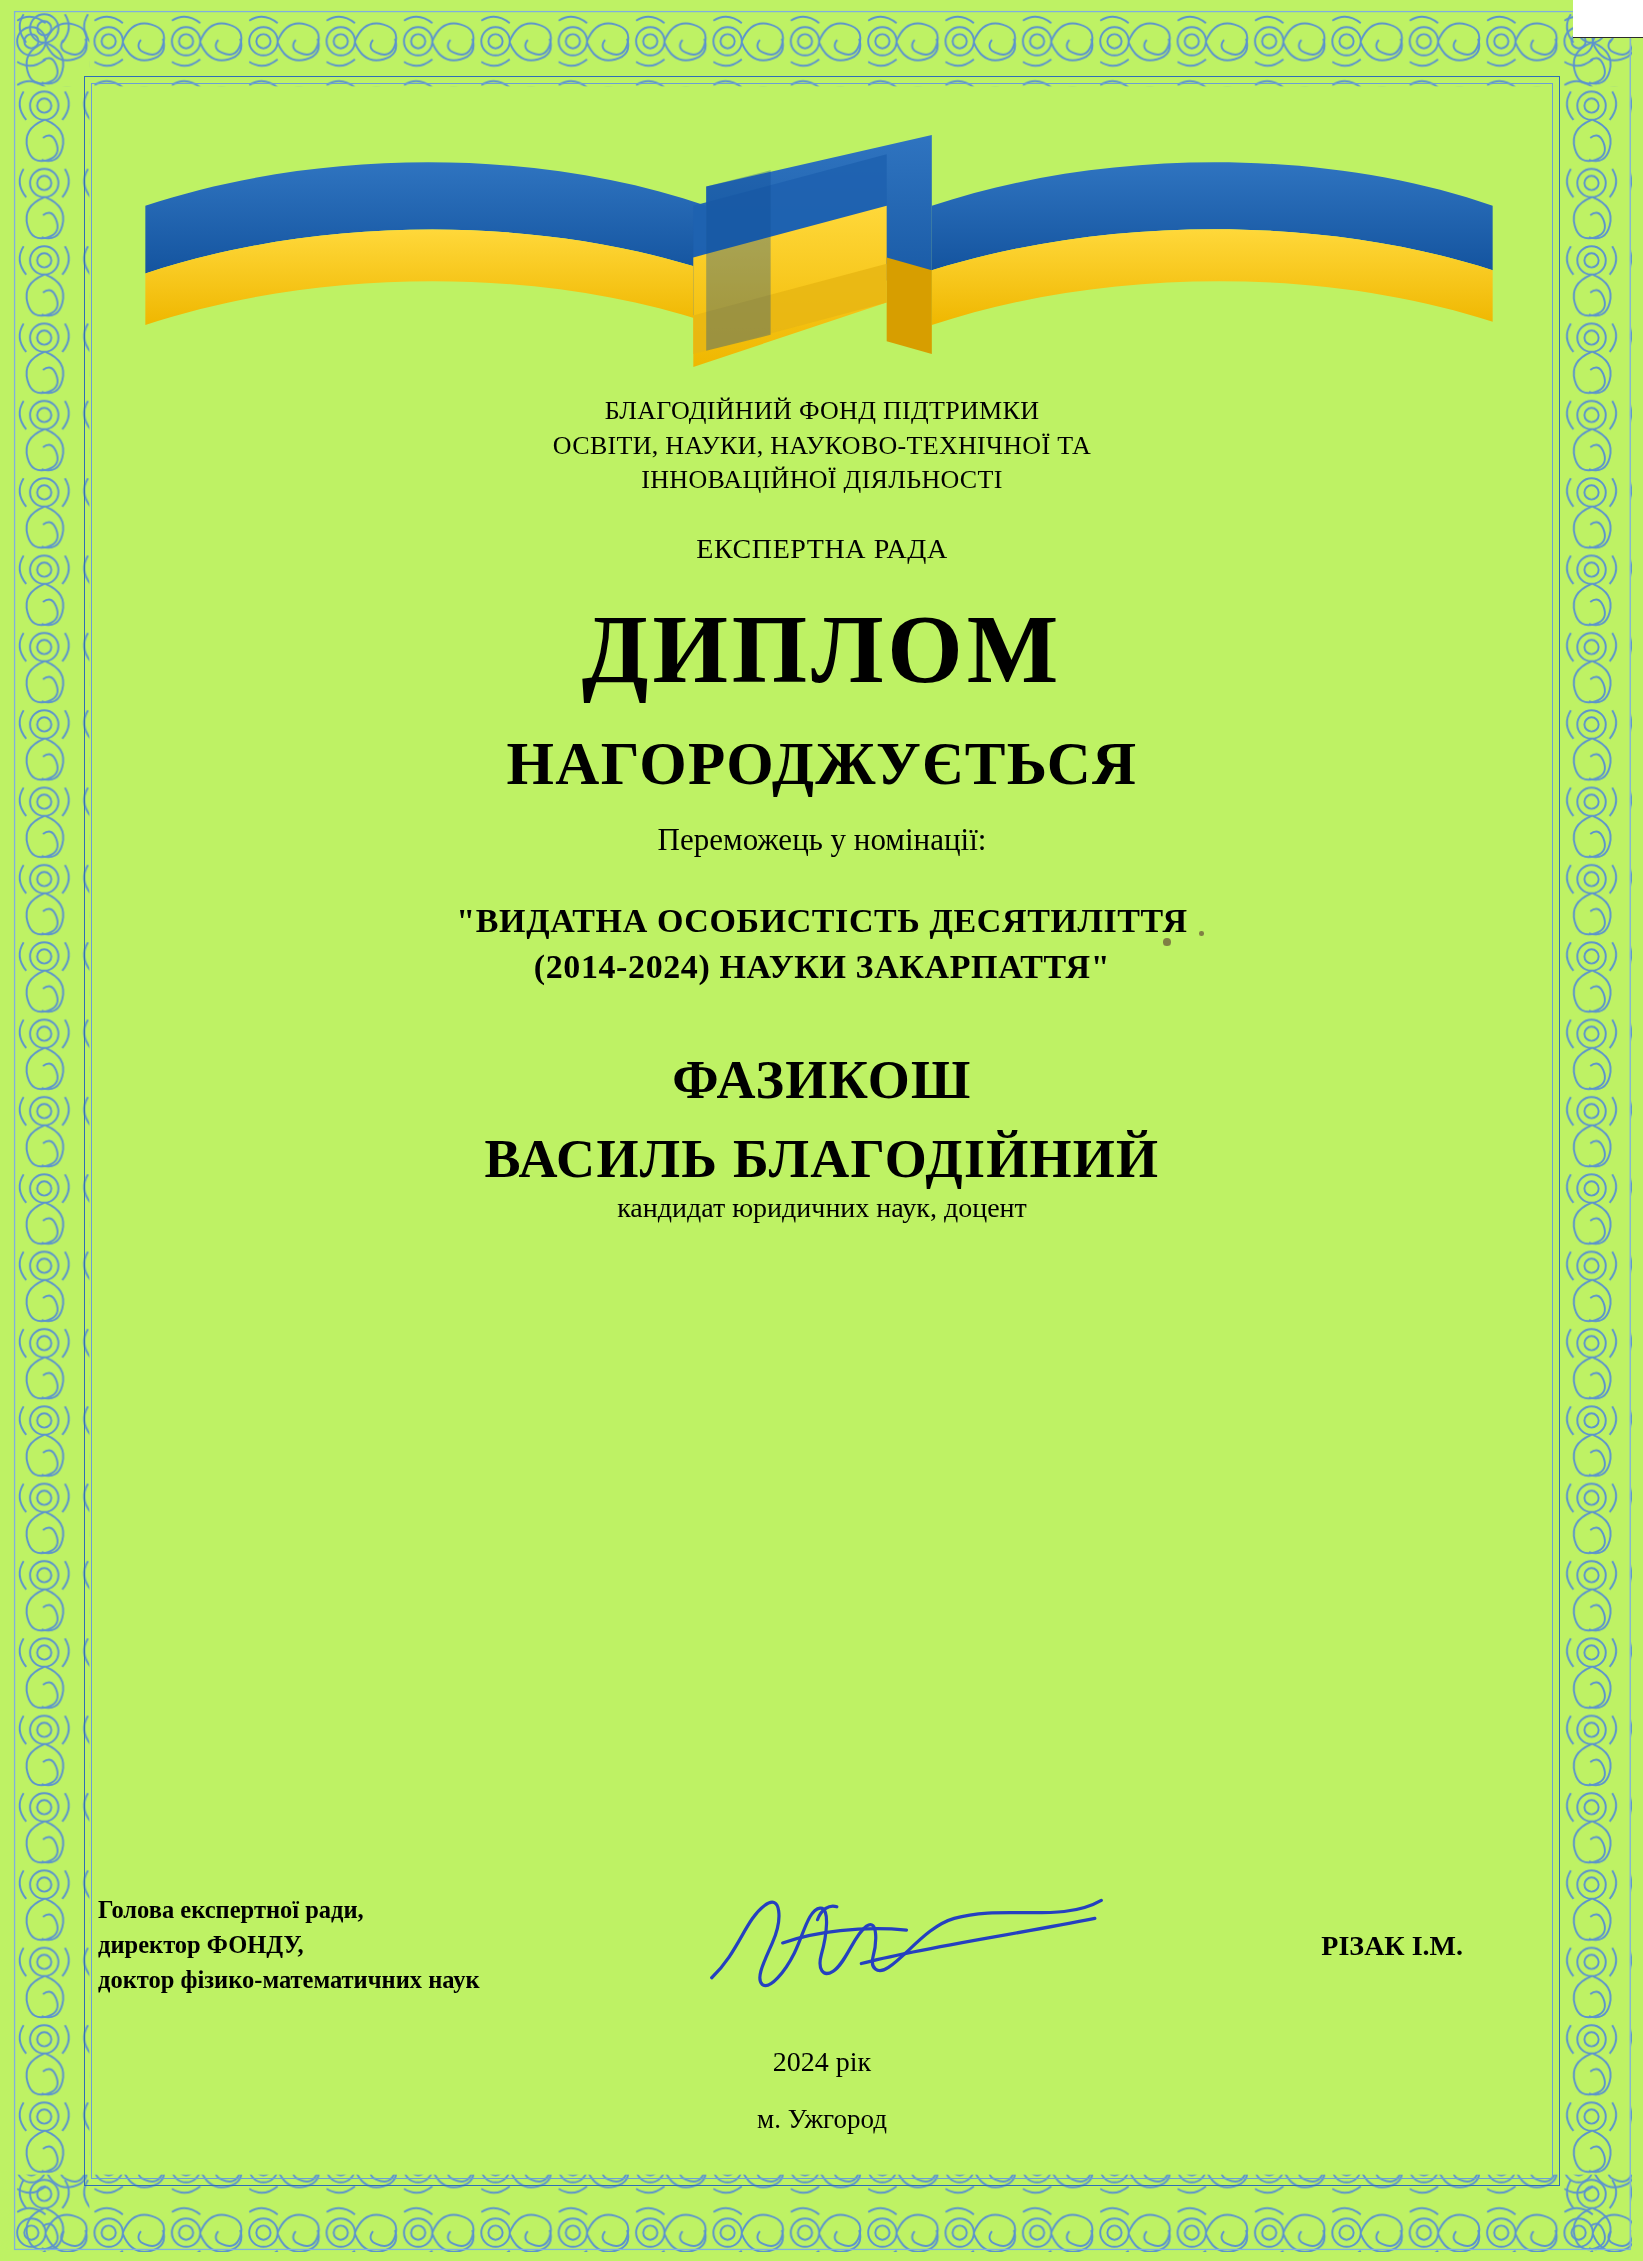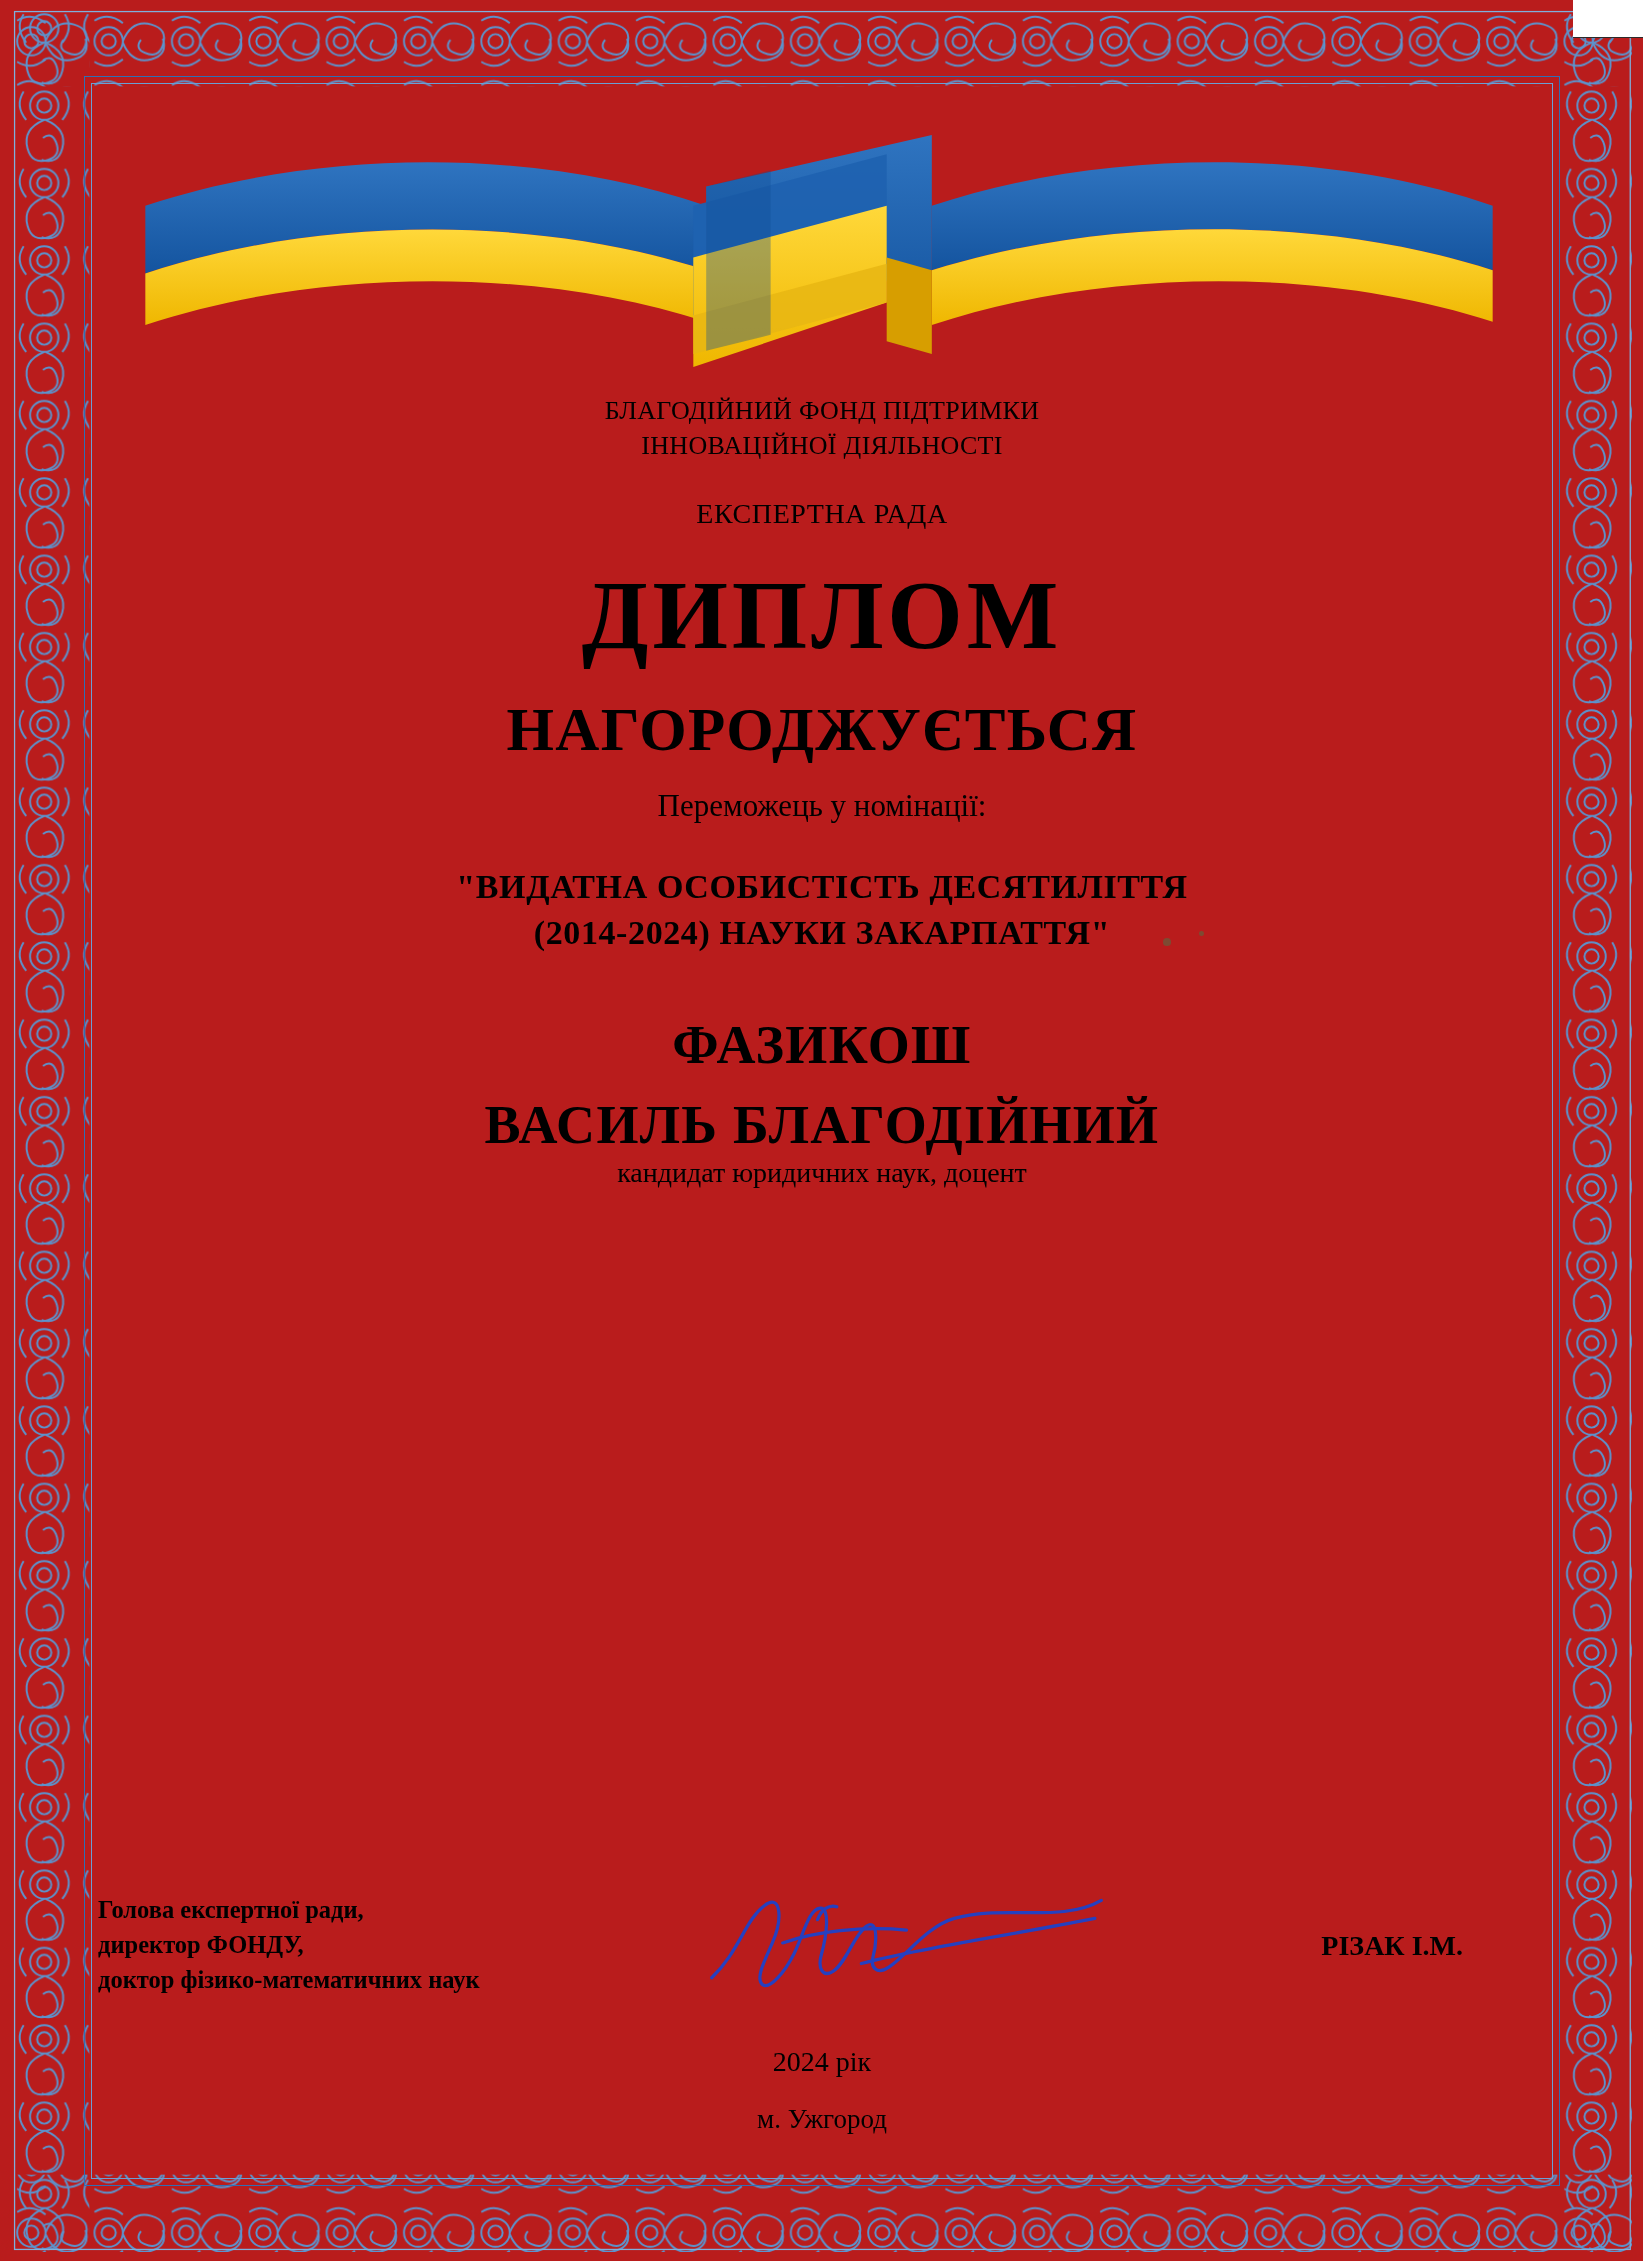--- a/index.html
+++ b/index.html
@@ -13,21 +13,21 @@
     font-family: "Liberation Serif", serif;
     color: #000000;
     position: relative;
     overflow: hidden;
   }
 
   
   .page {
     position: absolute;
     inset: 0;
-    background: #b91c1c;
+    background: #bef264;
   }
   .scan-corner {
     position: absolute;
     top: 0;
     right: 0;
     width: 71px;
     height: 37px;
     background: #ffffff;
     border-bottom: 1.9px solid #2b2b2b;
     z-index: 40;
@@ -266,20 +266,21 @@
         <path d="M880 150 L1180 70 L1180 230 L880 320 Z" fill="#1f62b0" opacity="0.95"></path>
         <path d="M880 230 L1180 150 L1180 300 L880 400 Z" fill="url(#yellowShade)"></path>
         <path d="M1180 230 L1250 250 L1250 380 L1180 360 Z" fill="#d79e00"></path>
         <path d="M880 320 L1180 240 L1180 300 L880 380 Z" fill="#e8b613" opacity="0.85"></path>
         <path d="M900 120 L1000 95 L1000 350 L900 375 Z" fill="#0f4e96" opacity="0.35"></path>
       </svg>
     </div>
 
     <div class="org-block">
       <div class="org-line">БЛАГОДІЙНИЙ ФОНД ПІДТРИМКИ</div>
+      <div class="org-line">ОСВІТИ, НАУКИ, НАУКОВО-ТЕХНІЧНОЇ ТА</div>
       <div class="org-line">ІННОВАЦІЙНОЇ ДІЯЛЬНОСТІ</div>
       <div class="org-line council">ЕКСПЕРТНА РАДА</div>
     </div>
 
     <div class="title-diploma">ДИПЛОМ</div>
     <div class="title-awarded">НАГОРОДЖУЄТЬСЯ</div>
     <div class="nomination-lead">Переможець у номінації:</div>
 
     <div class="nomination">
       <div>"ВИДАТНА ОСОБИСТІСТЬ ДЕСЯТИЛІТТЯ</div>

